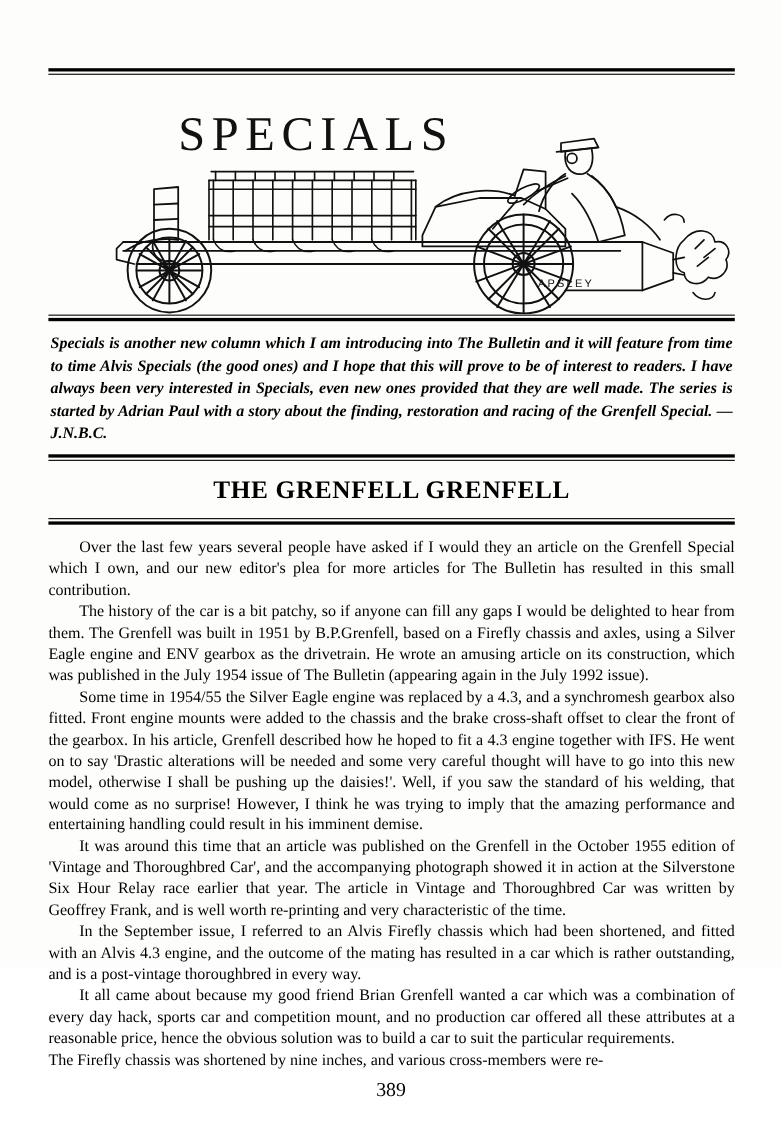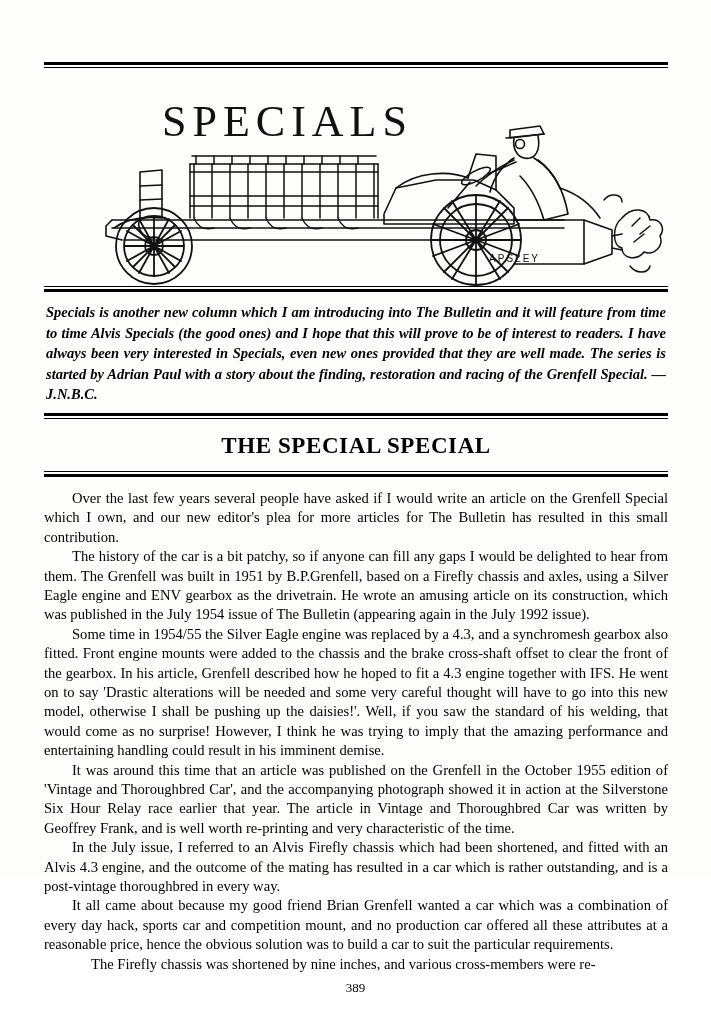--- a/index.html
+++ b/index.html
@@ -96,31 +96,30 @@
     line-height: 1.33;
     text-align: justify;
     padding-top: 12px;
   }
   .body-text p {
     margin: 0;
     text-indent: 28px;
   }
   .body-text p.noindent {
     text-indent: 0;
-    margin-left: 47px;
   }
 
   
   .folio {
     position: absolute;
     left: 0;
     right: 0;
     top: 980px;
     text-align: center;
-    font-size: 13px;
+    font-size: 18px;
   }
 </style>
 </head>
 <body>
 
 <div class="page">
   <div class="content">
 
     <div class="rule-thick"></div>
     <div style="height:2px"></div>
@@ -238,33 +237,33 @@
     <div style="height:2px"></div>
     <div class="rule-thick"></div>
 
     <div class="intro">Specials is another new column which I am introducing into The Bulletin and it will feature from time to time Alvis Specials (the good ones) and I hope that this will prove to be of interest to readers.  I have always been very interested in Specials, even new ones provided that they are well made.  The series is started by Adrian Paul with a story about the finding, restoration and racing of the Grenfell Special.  —  J.N.B.C.</div>
 
     <div class="rule-thick"></div>
     <div style="height:2px"></div>
     <div class="rule-thin"></div>
 
     <div class="title-block">
-      <div class="article-title">THE SPECIAL SPECIAL</div>
+      <div class="article-title">THE GRENFELL GRENFELL</div>
     </div>
 
     <div class="rule-thin"></div>
     <div style="height:2px"></div>
     <div class="rule-thick"></div>
 
     <div class="body-text">
-      <p>Over the last few years several people have asked if I would write an article on the Grenfell Special which I own, and our new editor's plea for more articles for The Bulletin has resulted in this small contribution.</p>
+      <p>Over the last few years several people have asked if I would they an article on the Grenfell Special which I own, and our new editor's plea for more articles for The Bulletin has resulted in this small contribution.</p>
       <p>The history of the car is a bit patchy, so if anyone can fill any gaps I would be delighted to hear from them. The Grenfell was built in 1951 by B.P.Grenfell, based on a Firefly chassis and axles, using a Silver Eagle engine and ENV gearbox as the drivetrain. He wrote an amusing article on its construction, which was published in the July 1954 issue of The Bulletin (appearing again in the July 1992 issue).</p>
       <p>Some time in 1954/55 the Silver Eagle engine was replaced by a 4.3, and a synchromesh gearbox also fitted. Front engine mounts were added to the chassis and the brake cross-shaft offset to clear the front of the gearbox. In his article, Grenfell described how he hoped to fit a 4.3 engine together with IFS. He went on to say 'Drastic alterations will be needed and some very careful thought will have to go into this new model, otherwise I shall be pushing up the daisies!'. Well, if you saw the standard of his welding, that would come as no surprise! However, I think he was trying to imply that the amazing performance and entertaining handling could result in his imminent demise.</p>
       <p>It was around this time that an article was published on the Grenfell in the October 1955 edition of 'Vintage and Thoroughbred Car', and the accompanying photograph showed it in action at the Silverstone Six Hour Relay race earlier that year.  The article in Vintage and Thoroughbred Car was written by Geoffrey Frank, and is well worth re-printing and very characteristic of the time.</p>
-      <p>In the July issue, I referred to an Alvis Firefly chassis which had been shortened, and fitted with an Alvis 4.3 engine, and the outcome of the mating has resulted in a car which is rather outstanding, and is a post-vintage thoroughbred in every way.</p>
+      <p>In the September issue, I referred to an Alvis Firefly chassis which had been shortened, and fitted with an Alvis 4.3 engine, and the outcome of the mating has resulted in a car which is rather outstanding, and is a post-vintage thoroughbred in every way.</p>
       <p>It all came about because my good friend Brian Grenfell wanted a car which was a combination of every day hack, sports car and competition mount, and no production car offered all these attributes at a reasonable price, hence the obvious solution was to build a car to suit the particular requirements.</p>
       <p class="noindent">The Firefly chassis was shortened by nine inches, and various cross-members were re-</p>
     </div>
 
   </div>
 
   <div class="folio">389</div>
 </div>
 
 </body></html>

